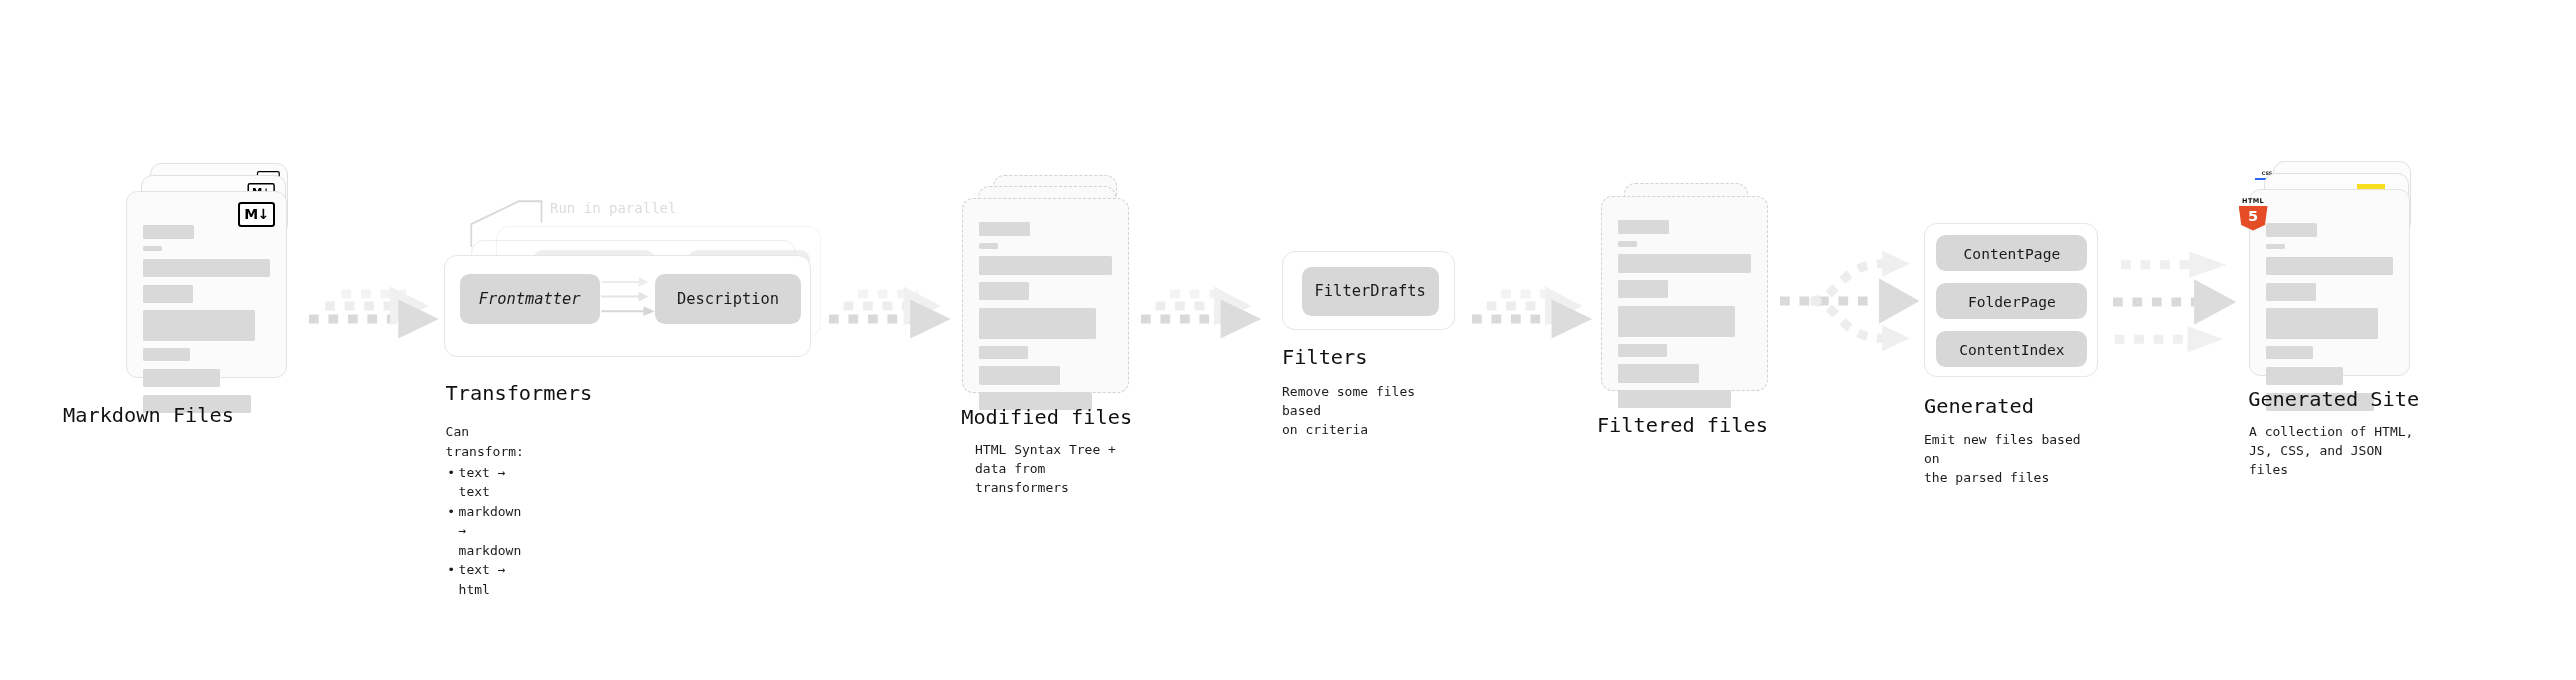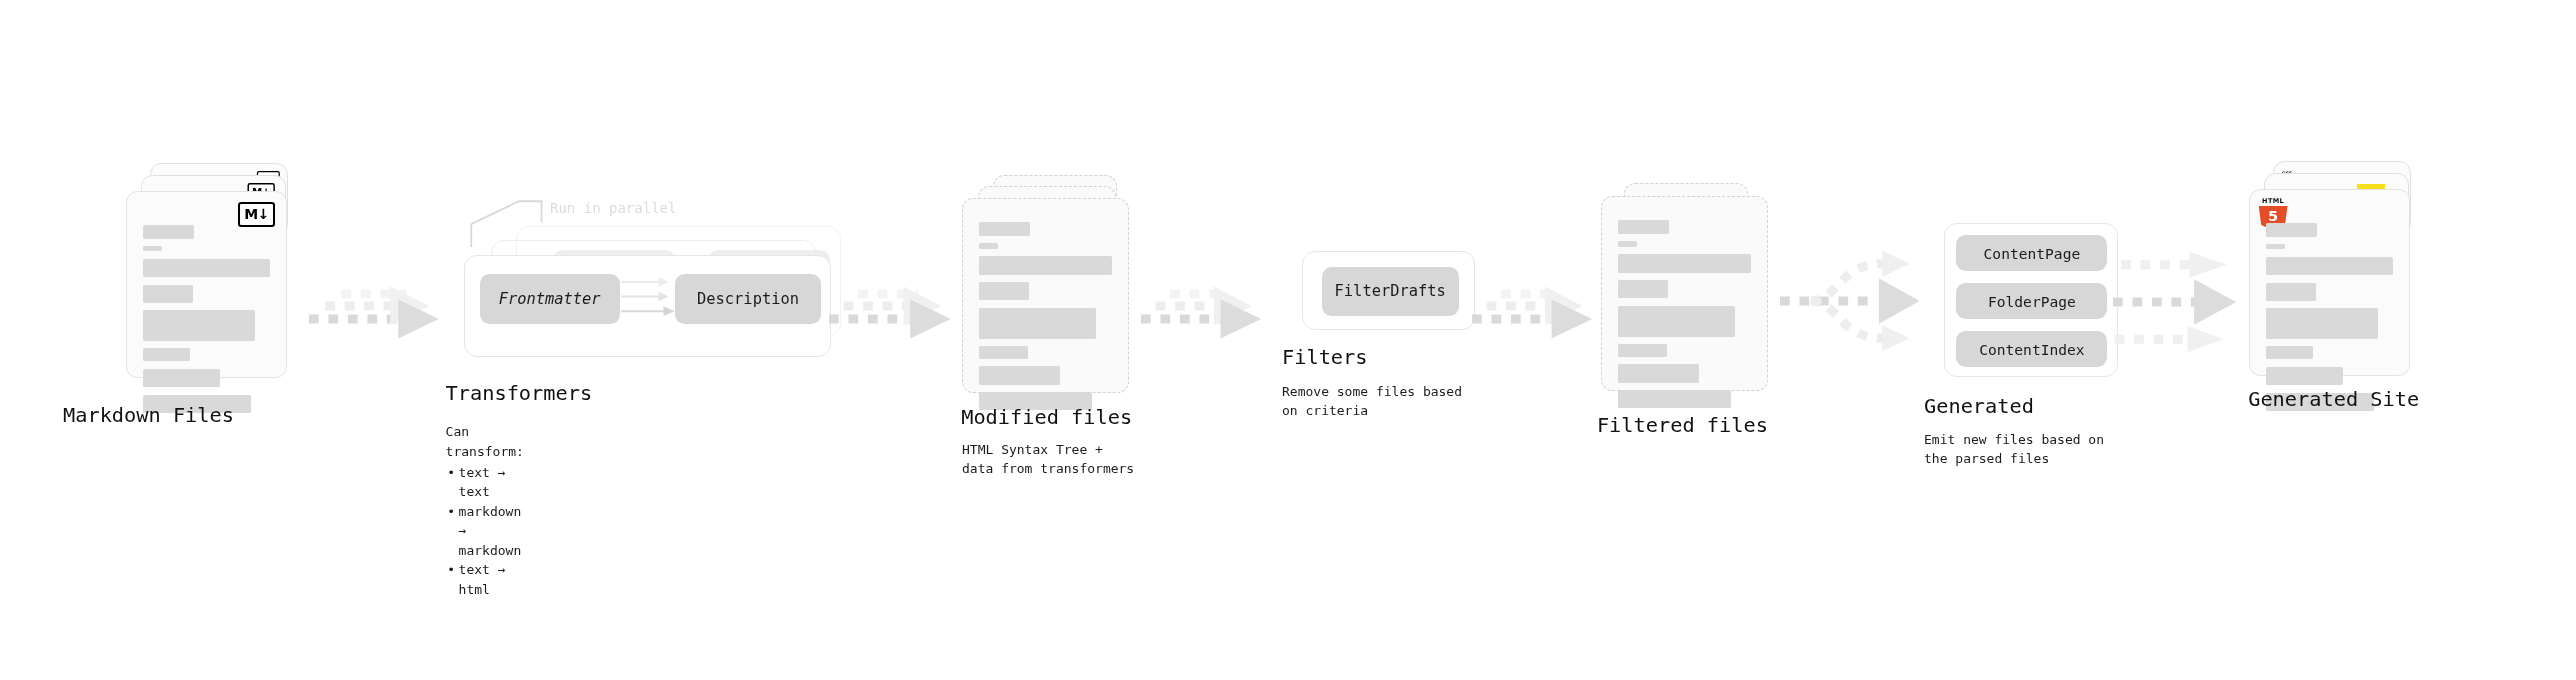--- a/index.html
+++ b/index.html
@@ -27,21 +27,20 @@
 
   
   .card-stack { position: relative; }
 
   .card {
     position: absolute;
     box-sizing: border-box;
     background: #fbfbfb;
     border: 1.6px solid #e3e3e3;
     border-radius: 11.4px;
-    padding-left: 20px;
   }
   .card.dashed {
     border-style: dashed;
     border-color: #d2d2d2;
     background: #fafafa;
   }
   .card.plain {
     border-style: solid;
     border-color: #e0e0e0;
     background: #fcfcfc;
@@ -128,21 +127,20 @@
     position:absolute; bottom:0; left:0; right:0; height:2.4px; background:#2965f1;
   }
 
   
   .stage-box {
     position: absolute;
     box-sizing: border-box;
     border: 1.6px solid #e6e6e6;
     border-radius: 13px;
     background: #ffffff;
-    margin-left: 20px;
   }
   .pill {
     position: absolute;
     box-sizing: border-box;
     background: #d7d7d7;
     border-radius: 9.8px;
     display: flex;
     align-items: center;
     justify-content: center;
     font-size: 15.4px;
@@ -309,21 +307,21 @@
           <div class="bar" style="width:50px;  height:18px;"></div>
           <div class="bar" style="width:88%;   height:31px;"></div>
           <div class="bar" style="width:37%;   height:13px;"></div>
           <div class="bar" style="width:61%;   height:18.7px;"></div>
           <div class="bar" style="width:85%;   height:18px;"></div>
         </div>
       </div>
     </div>
 
     <div class="caption-title" style="left:-0.8px; top:230px;">Modified files</div>
-    <div class="caption-sub" style="left:0px; top:266px;">HTML Syntax Tree +
+    <div class="caption-sub" style="left:13px; top:266px;">HTML Syntax Tree +
 data from transformers</div>
   </div>
 
   <svg class="connector" style="left:1141px; top:280px;" width="138" height="57" viewBox="0 0 170 70">
     <g>
       <line x1="0" y1="48" x2="108" y2="48" stroke="#d9d9d9" stroke-width="11" stroke-dasharray="12 12"></line>
       <line x1="18" y1="32" x2="108" y2="32" stroke="#ededed" stroke-width="11" stroke-dasharray="12 12"></line>
       <line x1="36" y1="17" x2="108" y2="17" stroke="#f3f3f3" stroke-width="11" stroke-dasharray="12 12"></line>
       <polygon points="90,8 136,32 90,56" fill="#f0f0f0"></polygon>
       <polygon points="98,24 148,48 98,72" fill="#dcdcdc"></polygon>
@@ -430,16 +428,18 @@
           <div class="bar" style="width:50px;  height:18px;"></div>
           <div class="bar" style="width:88%;   height:31px;"></div>
           <div class="bar" style="width:37%;   height:13px;"></div>
           <div class="bar" style="width:61%;   height:18.7px;"></div>
           <div class="bar" style="width:85%;   height:18px;"></div>
         </div>
       </div>
     </div>
 
     <div class="caption-title" style="left:-0.8px; top:226px;">Generated Site</div>
+    <div class="caption-sub" style="left:0px; top:262px;">A collection of HTML,
+JS, CSS, and JSON files</div>
   </div>
 
 </div>
 
 
 </body></html>

